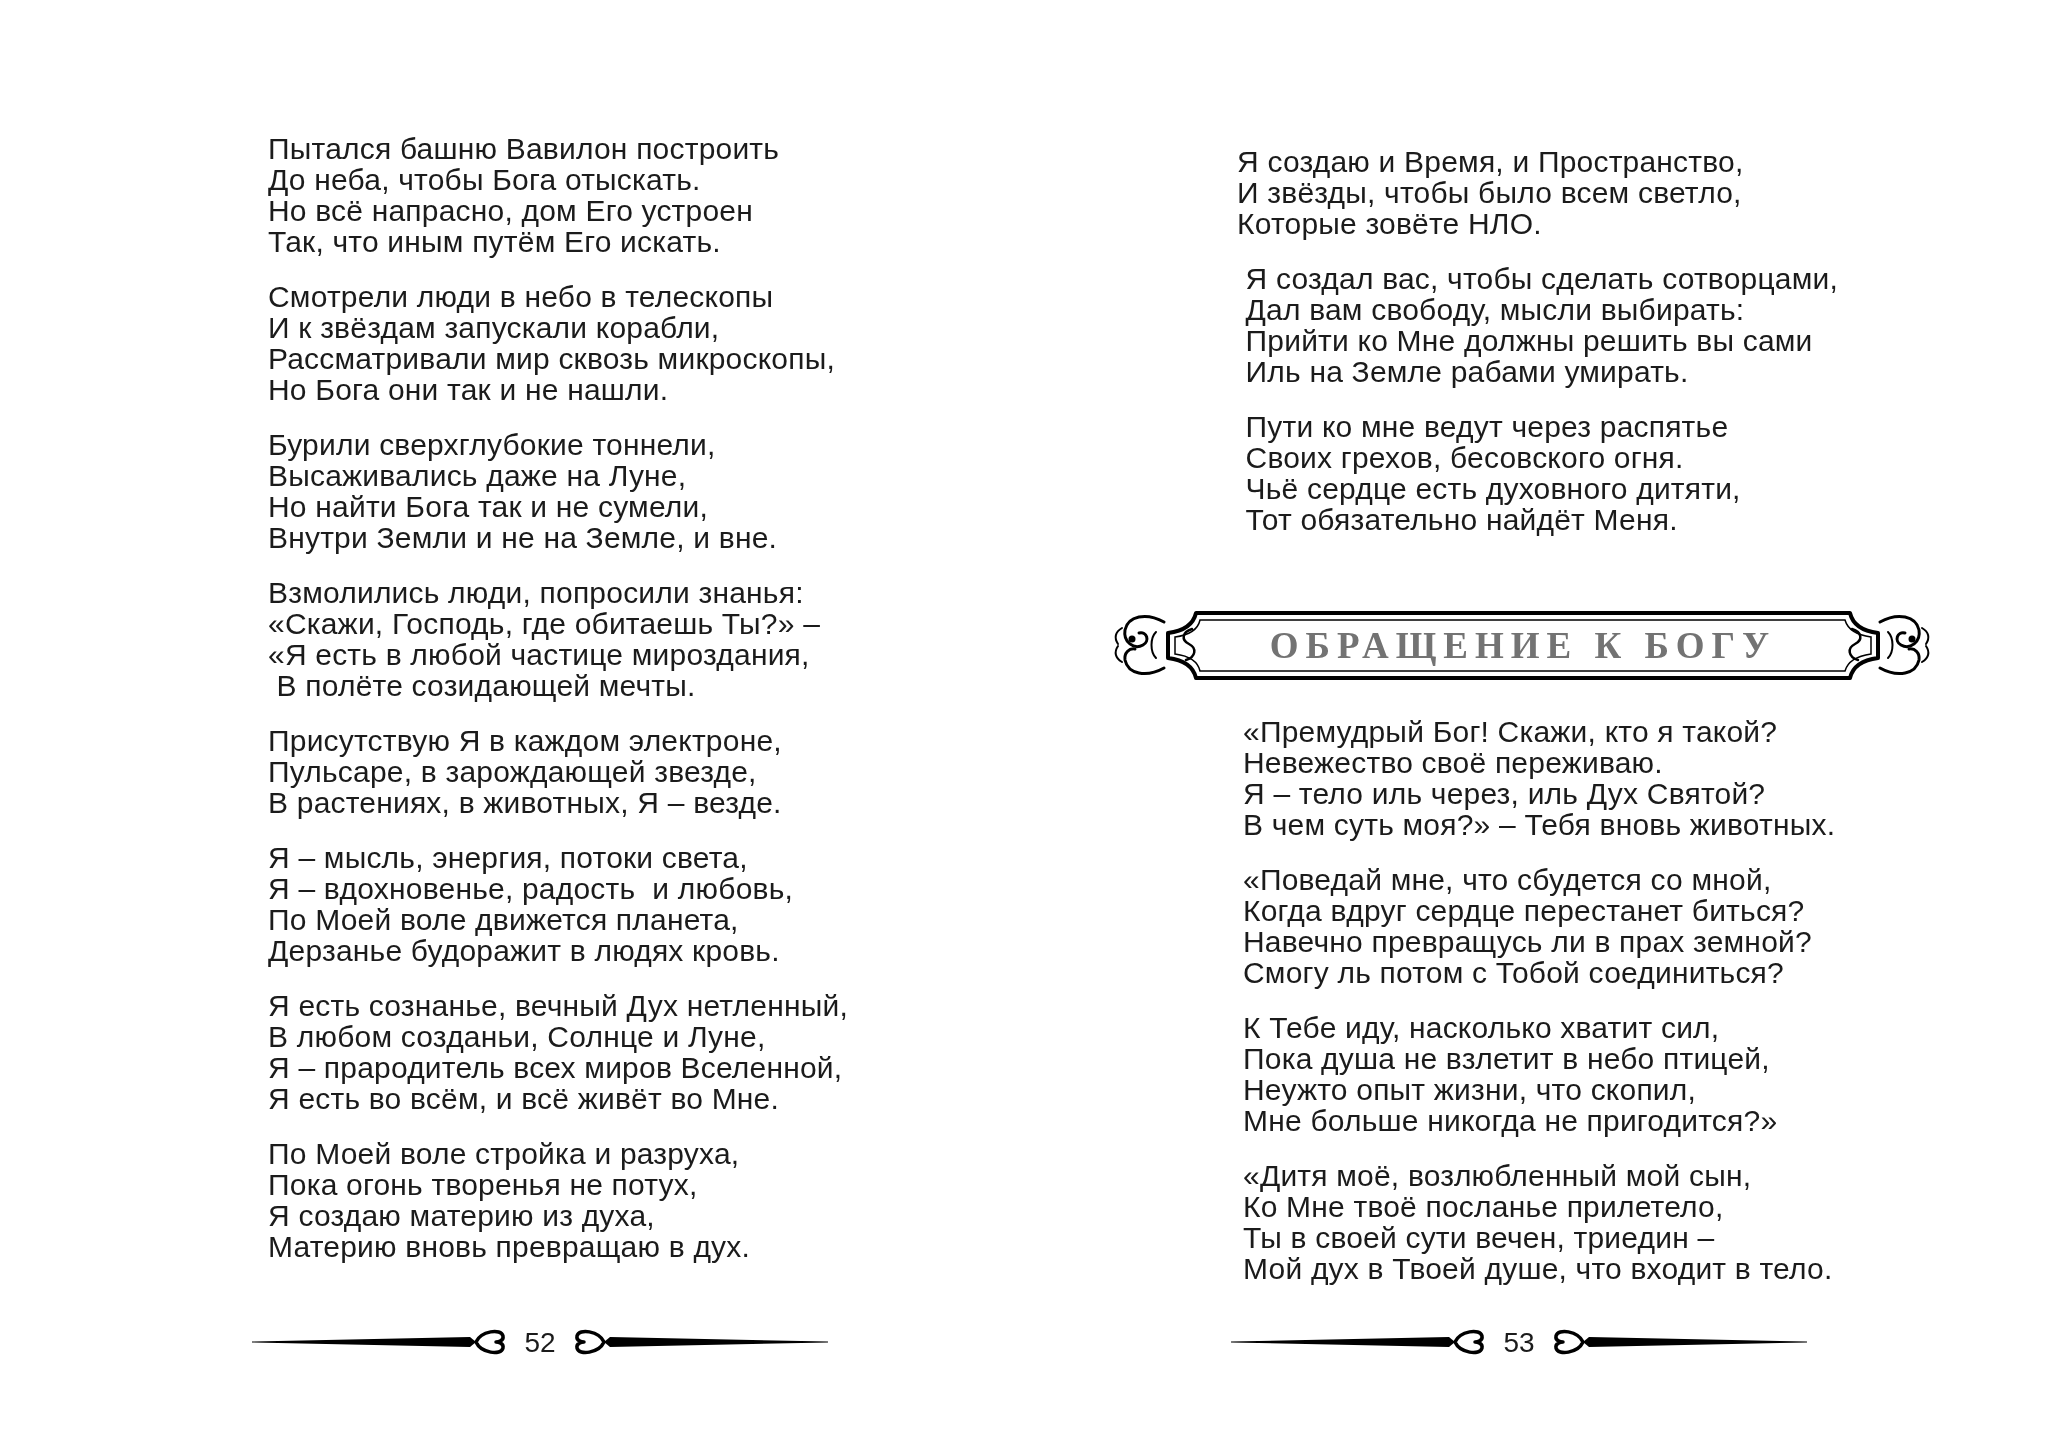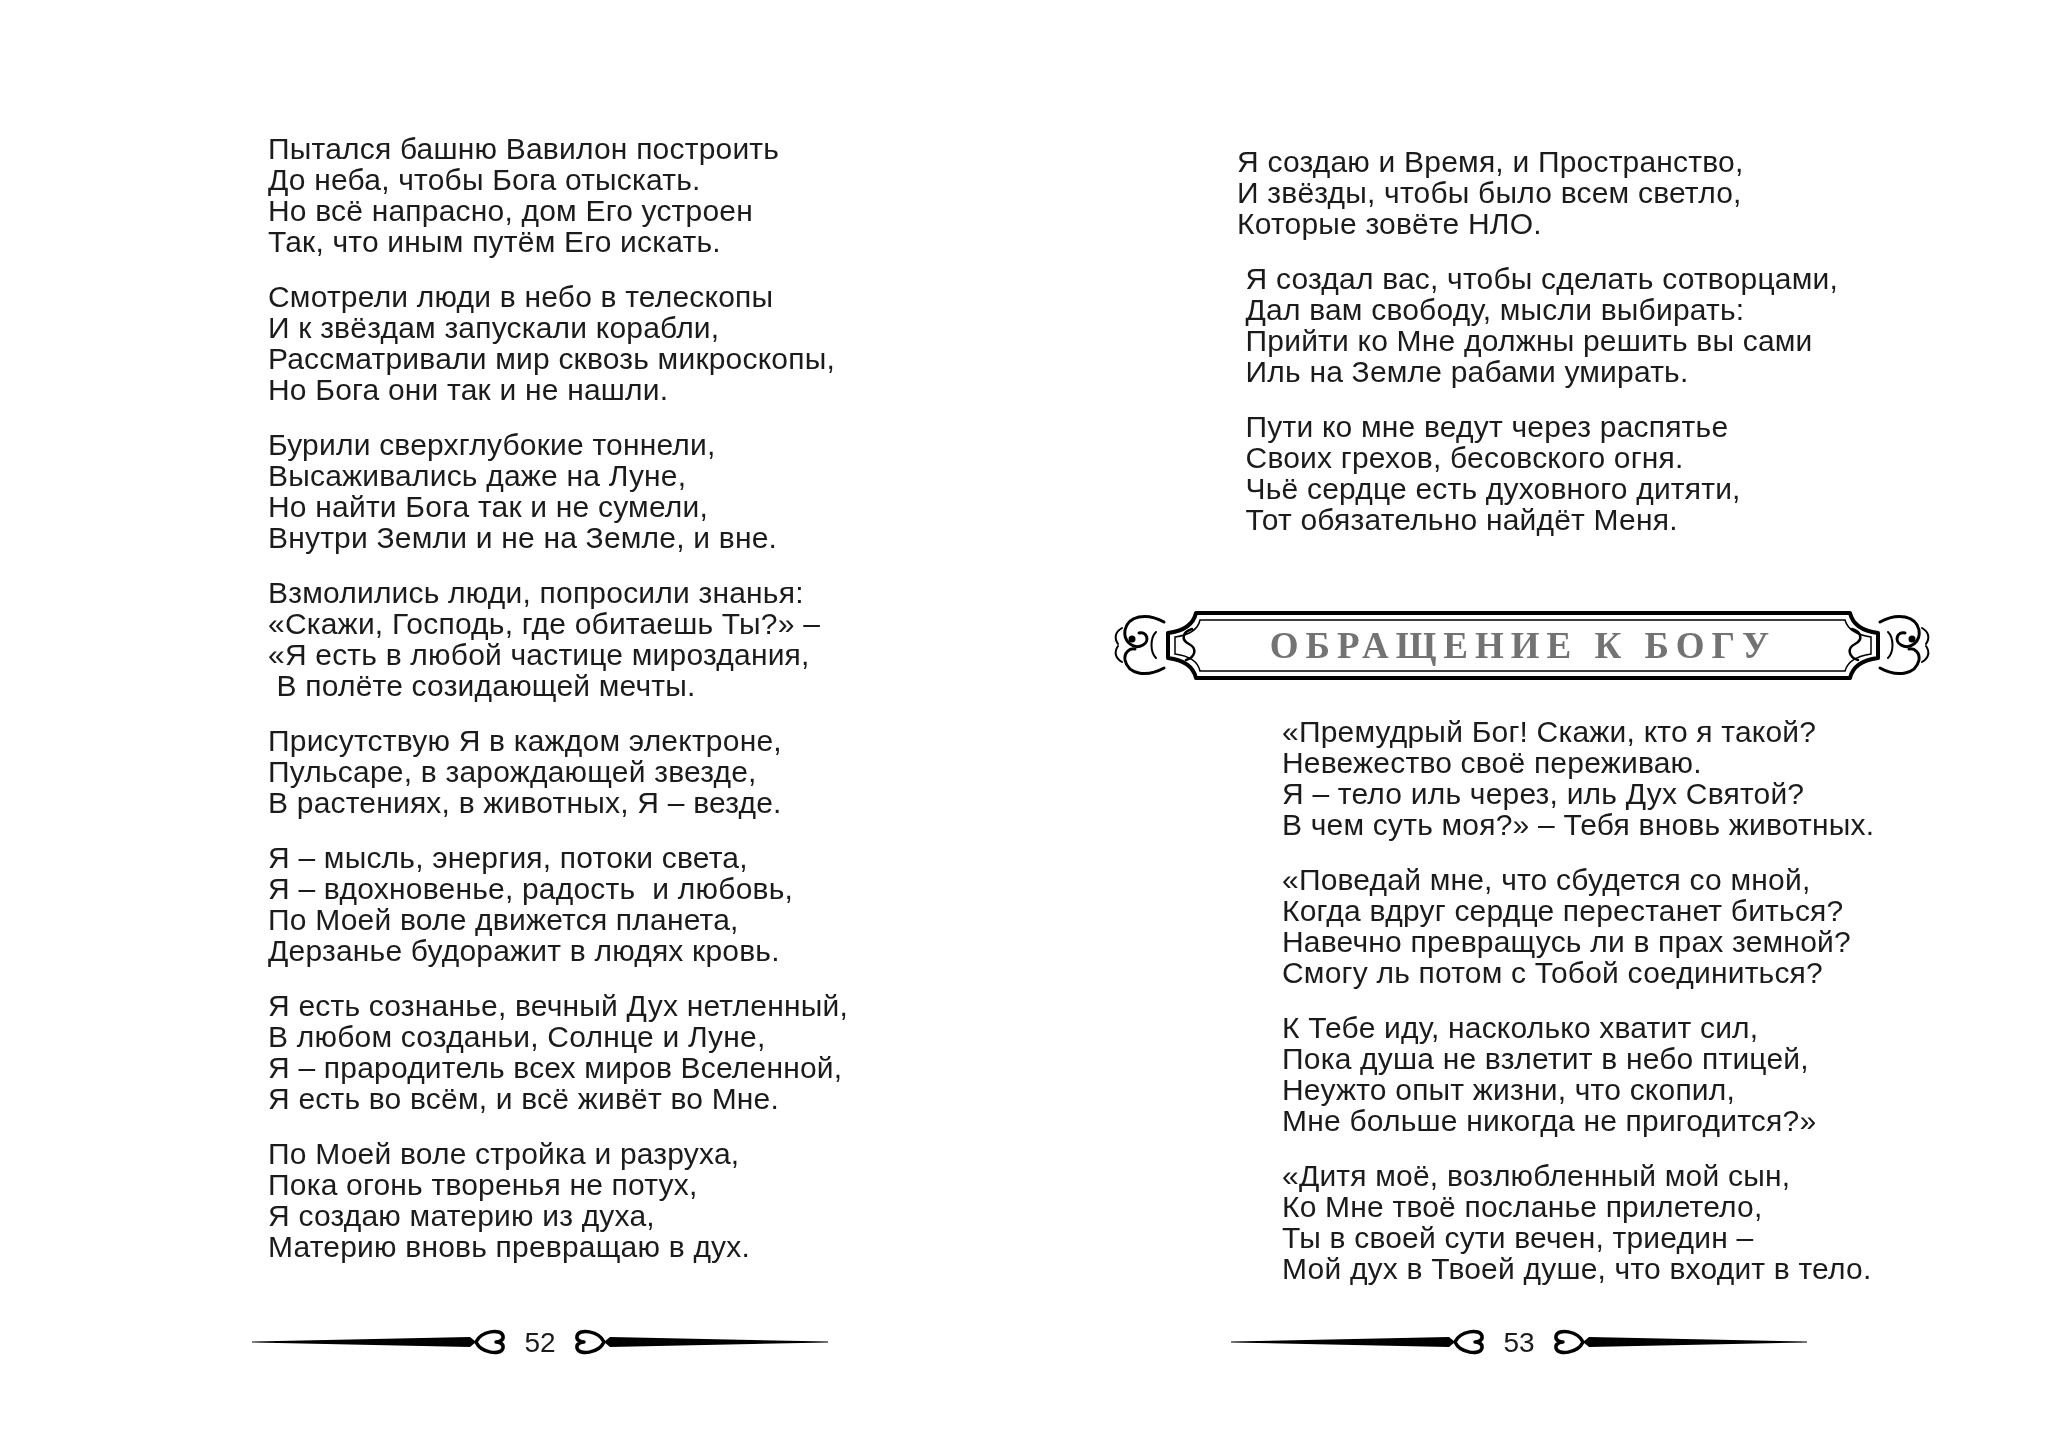--- a/index.html
+++ b/index.html
@@ -172,21 +172,21 @@
         <use href="#scurl"></use>
       </g>
       <g transform="translate(820,0) scale(-1,1)">
         <use href="#orn"></use>
         <use href="#scurl"></use>
       </g>
     </svg>
     <div class="title">ОБРАЩЕНИЕ К БОГУ</div>
   </div>
 
-  <div class="poem" style="left:1282px; top:716px; width:650px;">
+  <div class="poem" style="left:1243px; top:716px; width:650px;">
       <div class="stanza">
         <div class="line">«Премудрый Бог! Скажи, кто я такой?</div>
         <div class="line">Невежество своё переживаю.</div>
         <div class="line">Я – тело иль через, иль Дух Святой?</div>
         <div class="line">В чем суть моя?» – Тебя вновь животных.</div>
       </div>
       <div class="stanza">
         <div class="line">«Поведай мне, что сбудется со мной,</div>
         <div class="line">Когда вдруг сердце перестанет биться?</div>
         <div class="line">Навечно превращусь ли в прах земной?</div>

